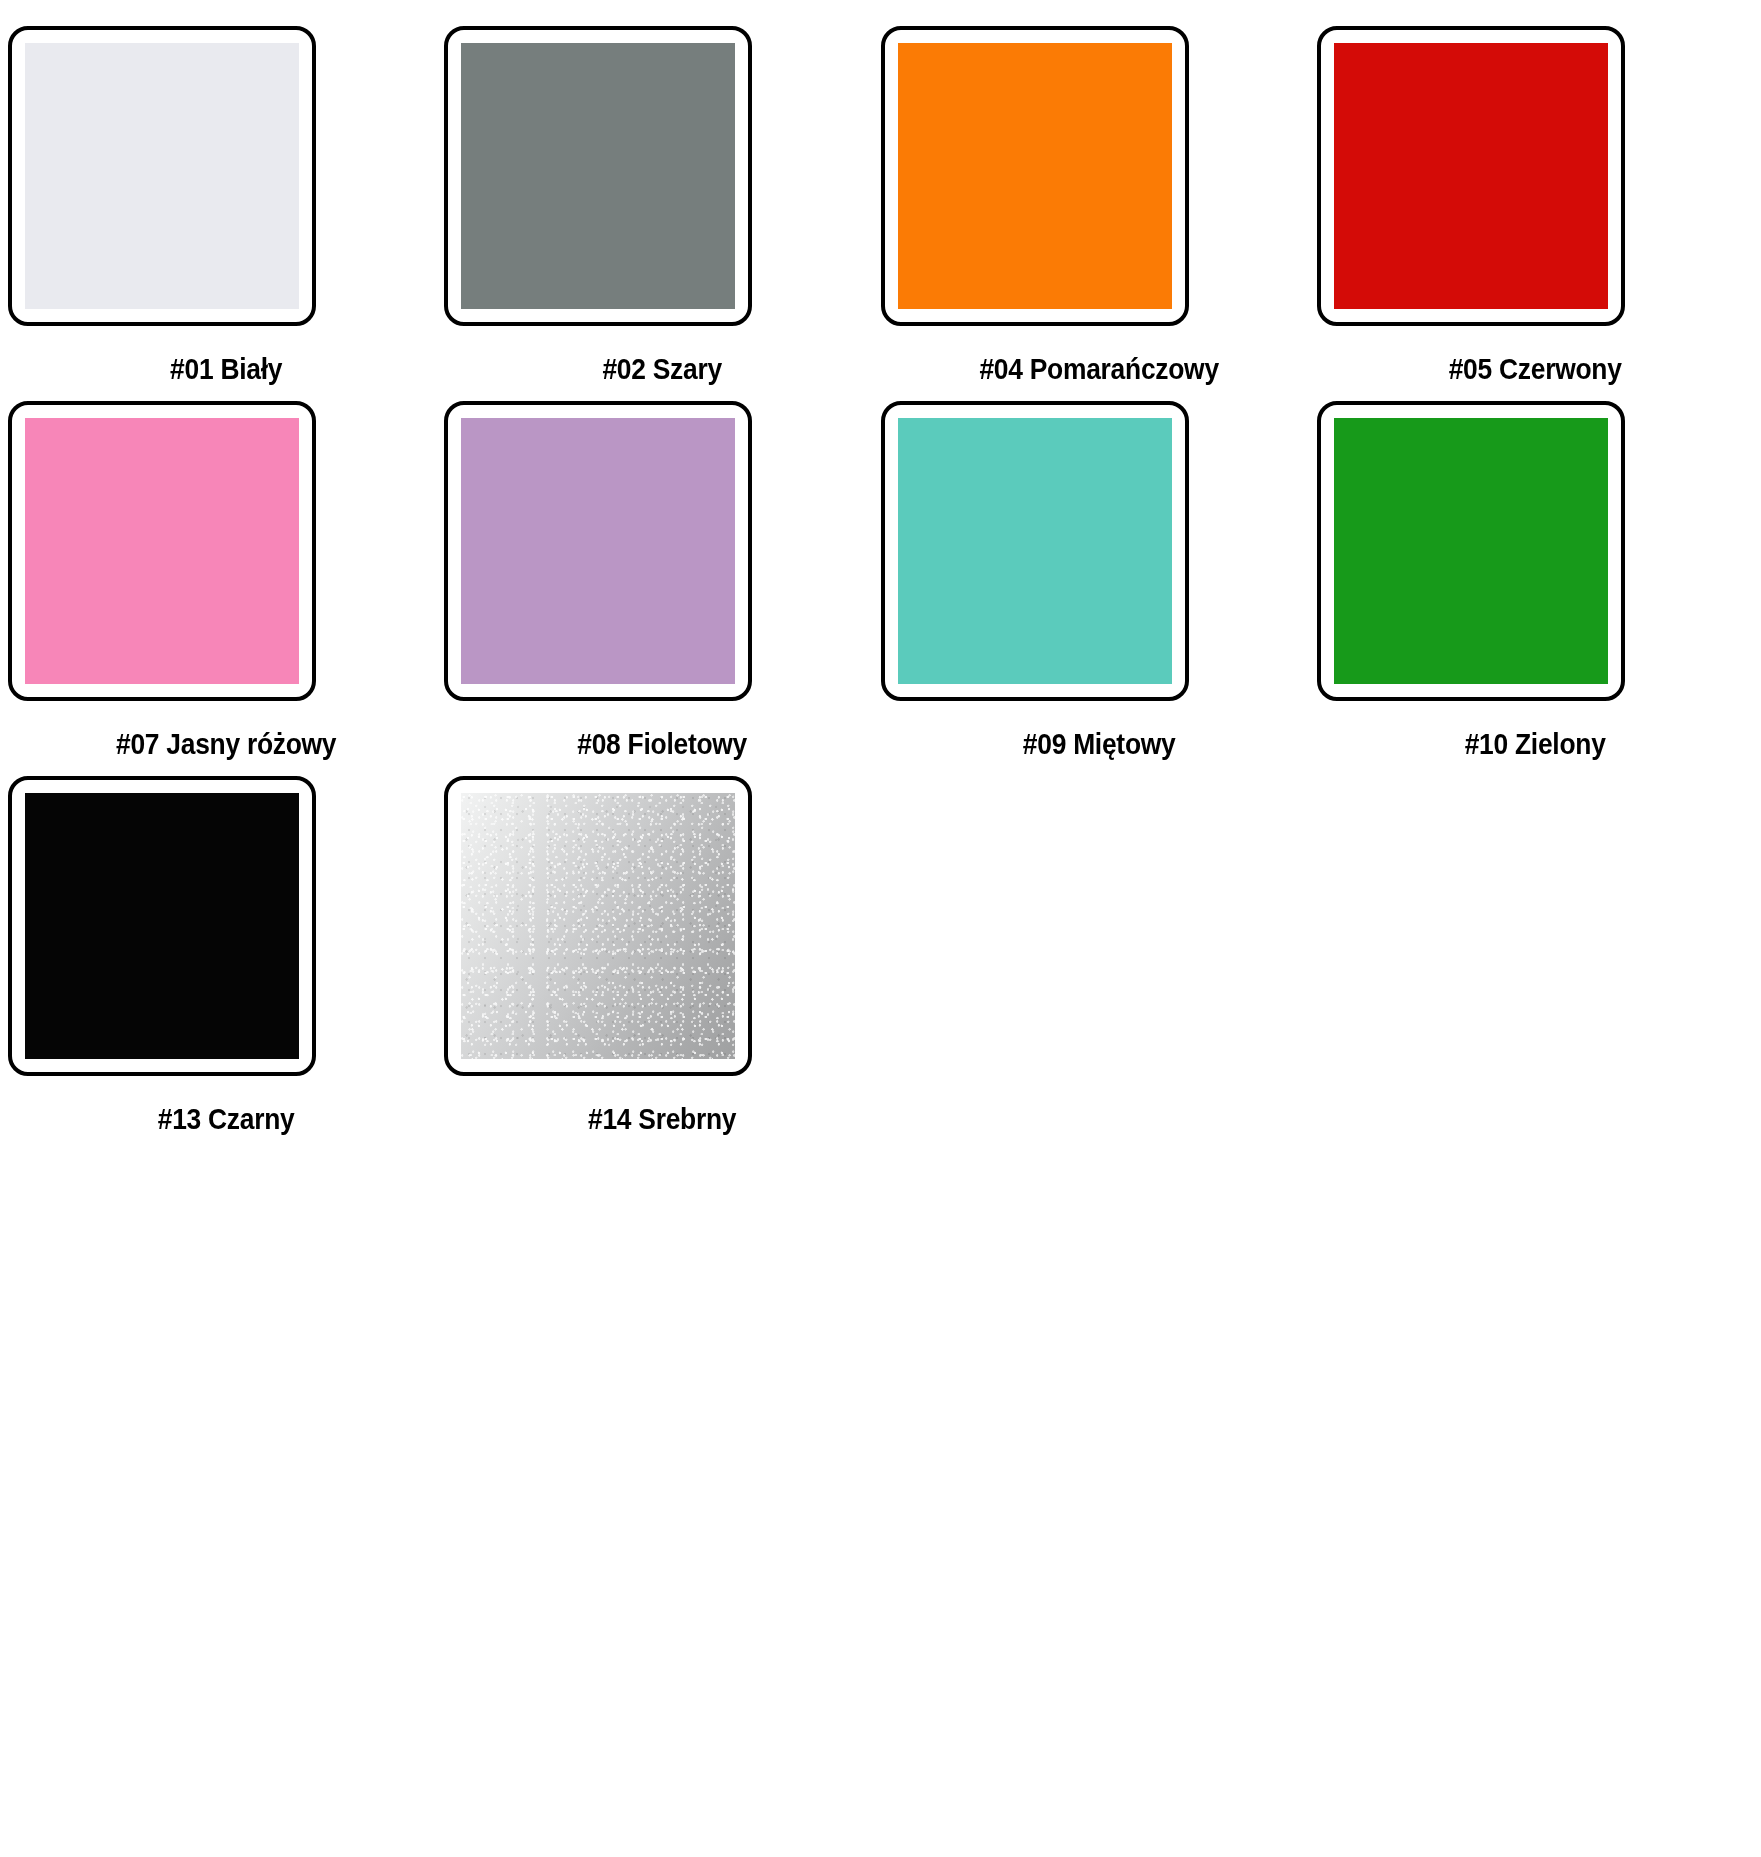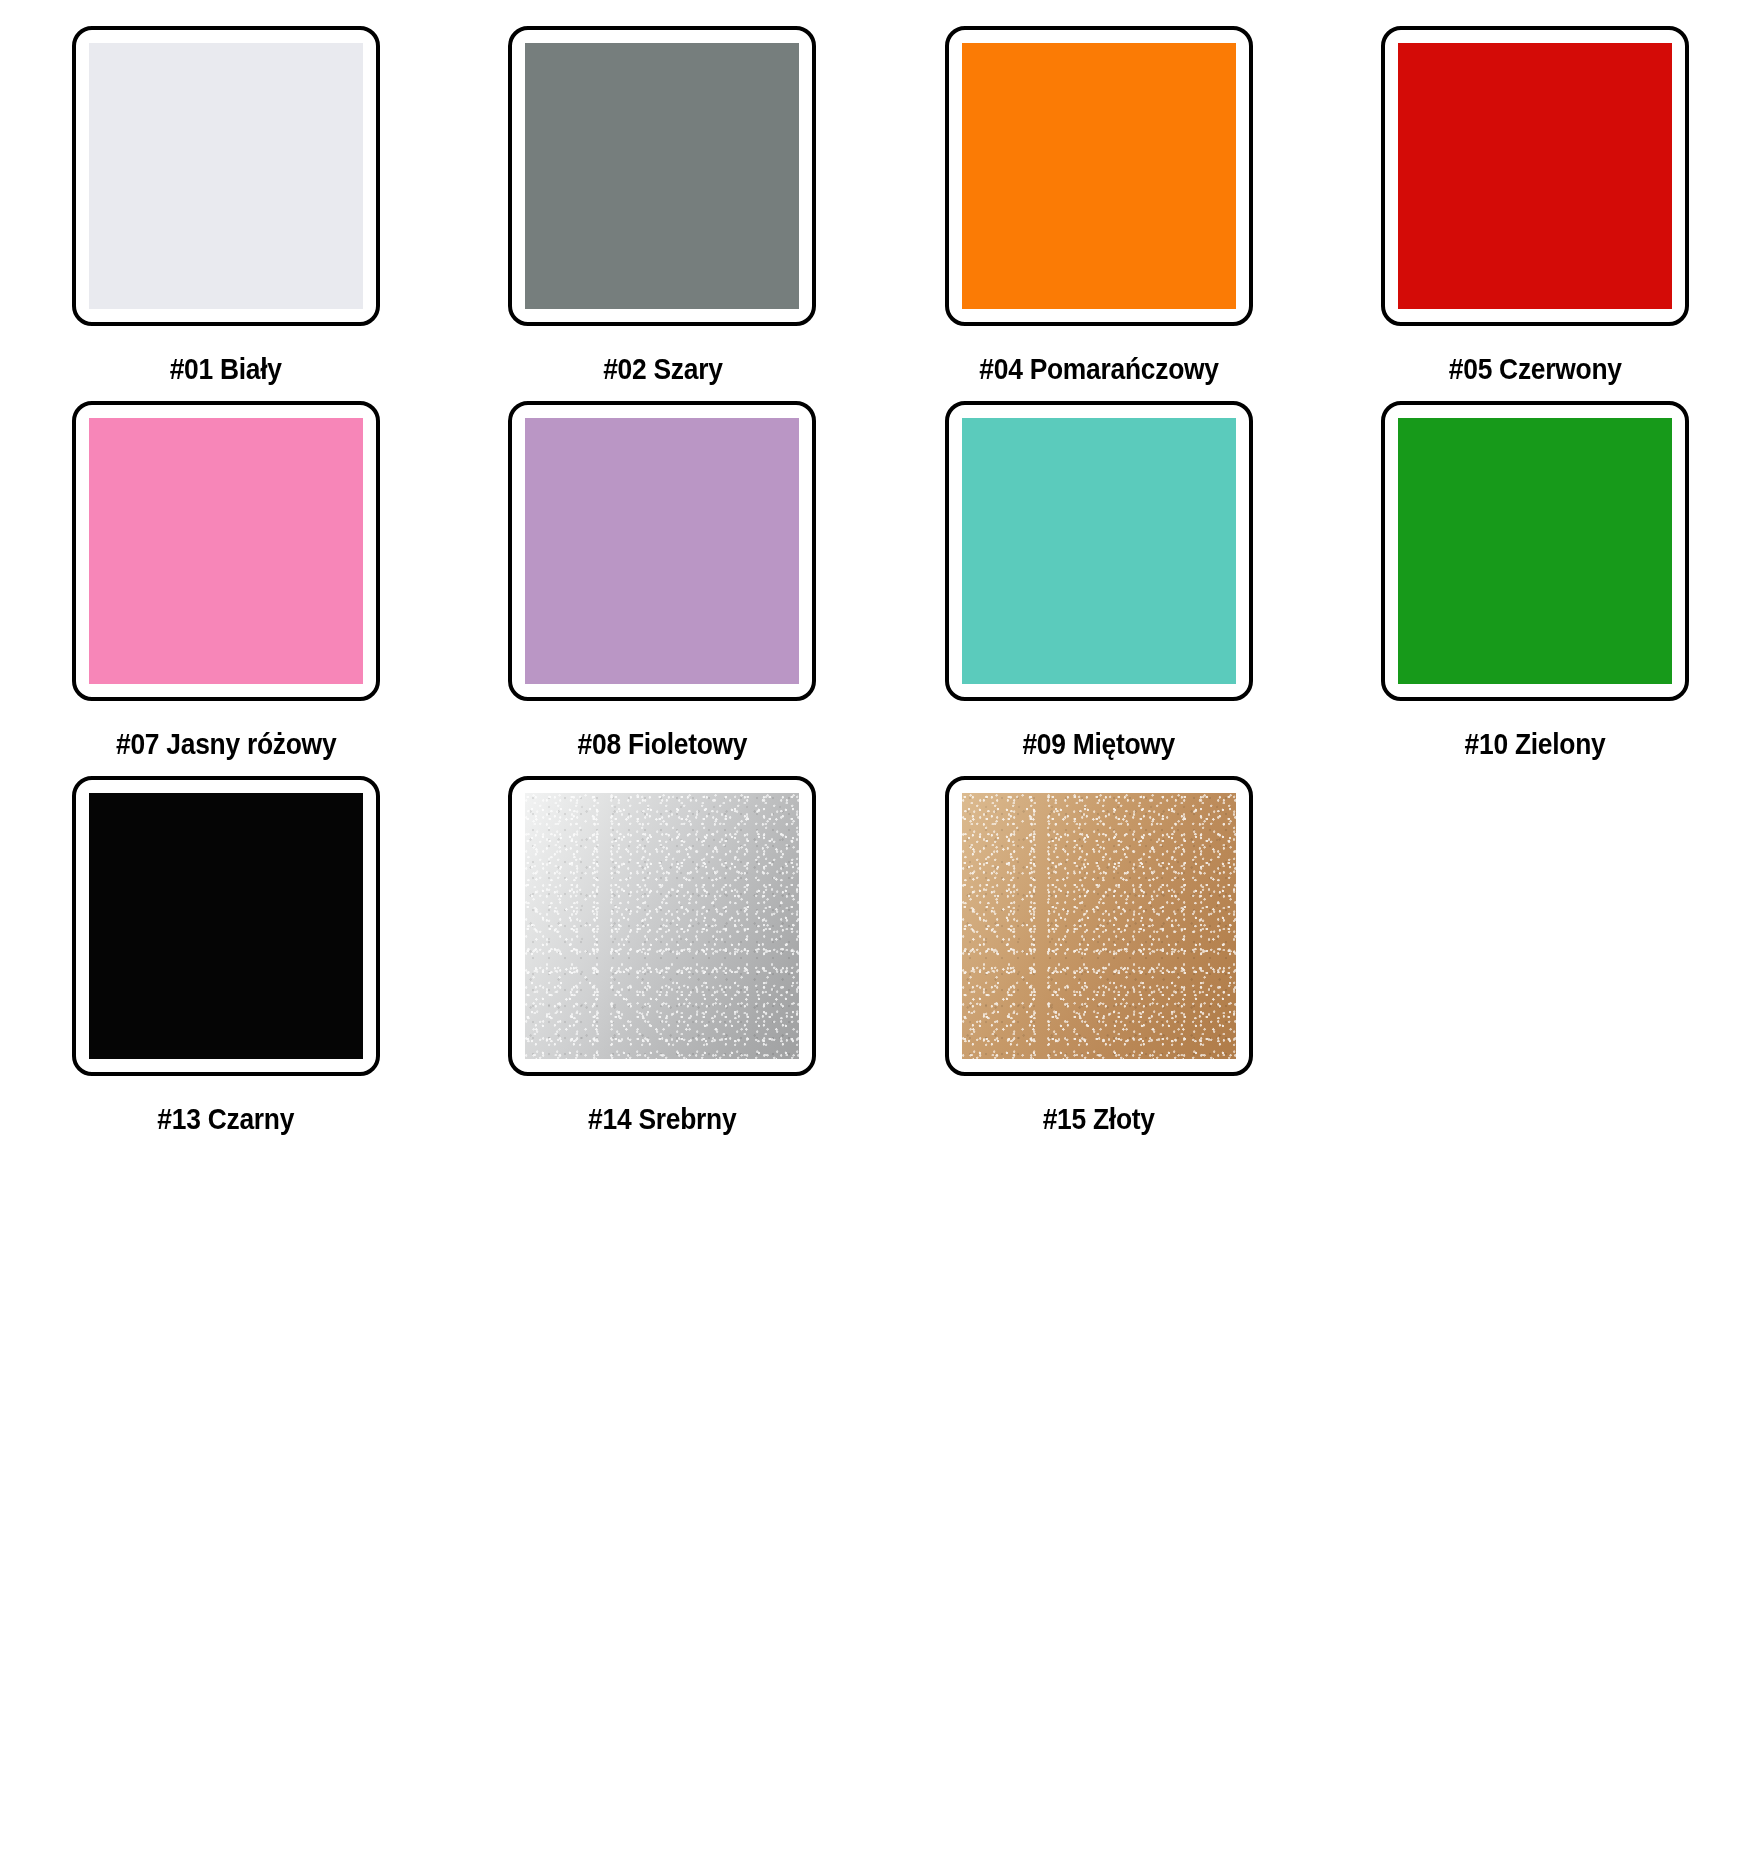--- a/index.html
+++ b/index.html
@@ -22,21 +22,20 @@
     display: grid;
     grid-template-columns: repeat(4, 1fr);
     grid-auto-rows: 375px;
     column-gap: 0px;
     row-gap: 0px;
   }
 
   .swatch-cell {
     display: flex;
     flex-direction: column;
-    align-items: center;
   }
 
   .swatch-card {
     width: 308px;
     height: 300px;
     box-sizing: border-box;
     background: #ffffff;
     border: 4px solid #000000;
     border-radius: 20px;
     display: flex;
@@ -161,19 +160,13 @@
         <div class="swatch-color" title="#050505" style="background: rgb(5, 5, 5);"></div>
       </div>
       <div class="swatch-label">#13 Czarny</div>
     </div>
     <div class="swatch-cell">
       <div class="swatch-card">
         <div class="swatch-color metal-silver" title="#c6c8c9"></div>
       </div>
       <div class="swatch-label">#14 Srebrny</div>
     </div>
-    <div class="swatch-cell">
-      <div class="swatch-card">
-        <div class="swatch-color metal-gold" title="#c79a69"></div>
-      </div>
-      <div class="swatch-label">#15 Złoty</div>
-    </div>
   </div>
 
 </body></html>

